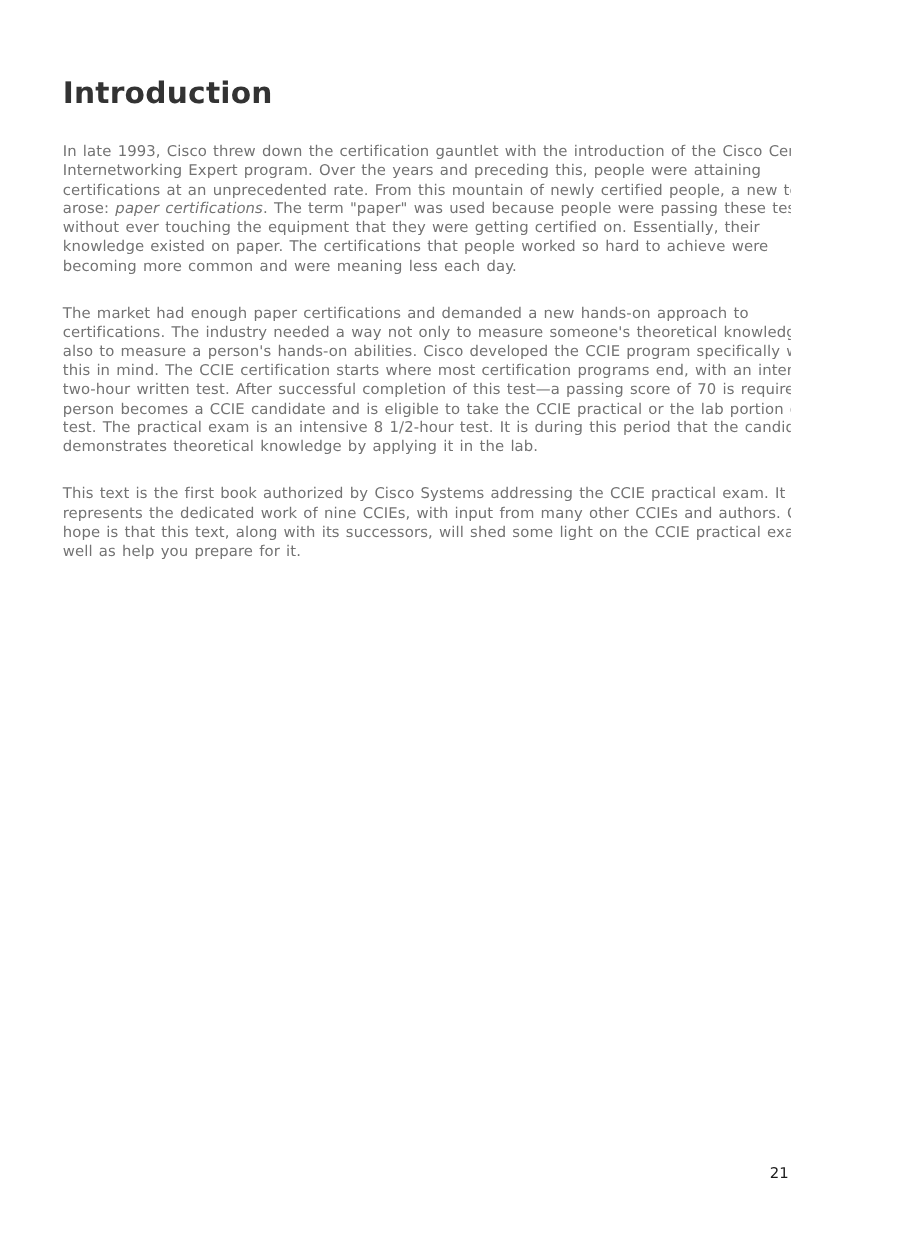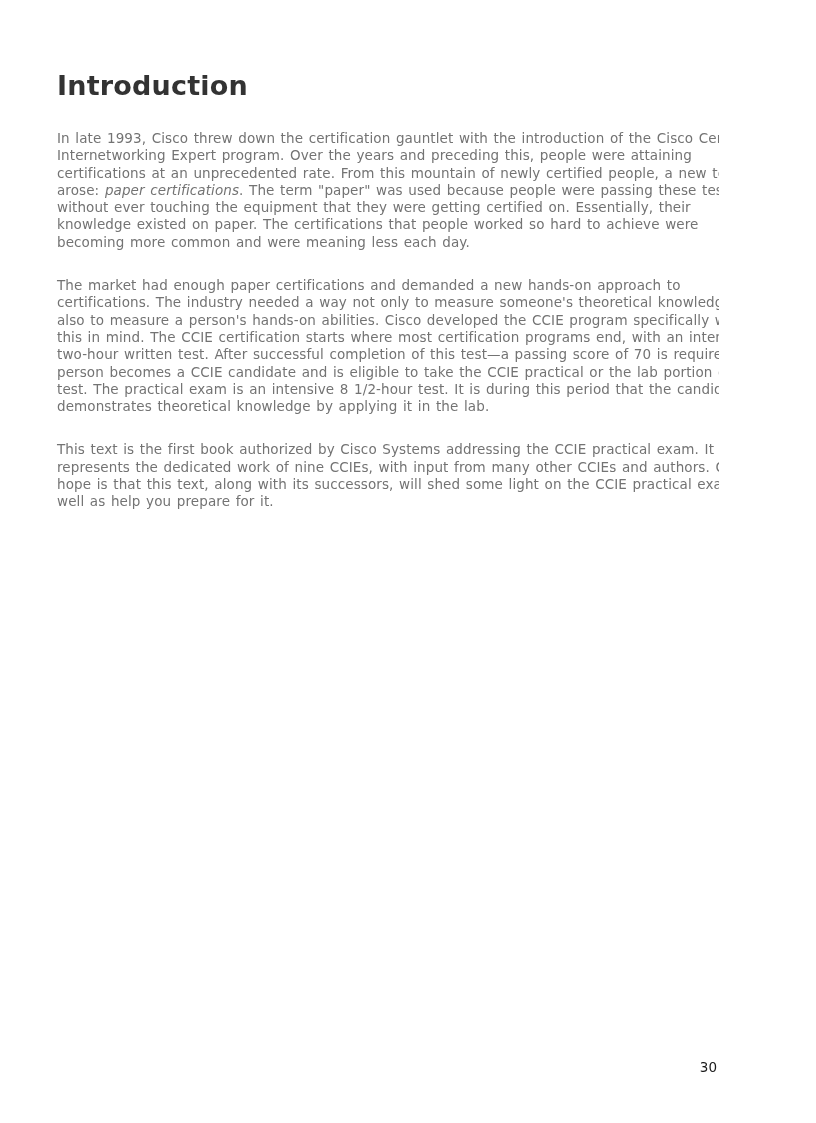--- a/index.html
+++ b/index.html
@@ -60,14 +60,14 @@
     <h1 class="heading">Introduction</h1>
 
     <p class="body-paragraph"><span>In late 1993, Cisco threw down the certification gauntlet with the introduction of the Cisco Certified Internetworking Expert program. Over the years and preceding this, people were attaining certifications at an unprecedented rate. From this mountain of newly certified people, a new term arose: </span><em class="italic">paper certifications</em><span>. The term "paper" was used because people were passing these tests without ever touching the equipment that they were getting certified on. Essentially, their knowledge existed on paper. The certifications that people worked so hard to achieve were becoming more common and were meaning less each day.</span></p>
 
     <p class="body-paragraph">The market had enough paper certifications and demanded a new hands-on approach to certifications. The industry needed a way not only to measure someone's theoretical knowledge, but also to measure a person's hands-on abilities. Cisco developed the CCIE program specifically with this in mind. The CCIE certification starts where most certification programs end, with an intense, two-hour written test. After successful completion of this test—a passing score of 70 is required, the person becomes a CCIE candidate and is eligible to take the CCIE practical or the lab portion of the test. The practical exam is an intensive 8 1/2-hour test. It is during this period that the candidate demonstrates theoretical knowledge by applying it in the lab.</p>
 
     <p class="body-paragraph">This text is the first book authorized by Cisco Systems addressing the CCIE practical exam. It represents the dedicated work of nine CCIEs, with input from many other CCIEs and authors. Our hope is that this text, along with its successors, will shed some light on the CCIE practical exam as well as help you prepare for it.</p>
 
   </div>
 
-  <div class="page-number">30</div>
+  <div class="page-number">21</div>
 </div>
 
 </body></html>

